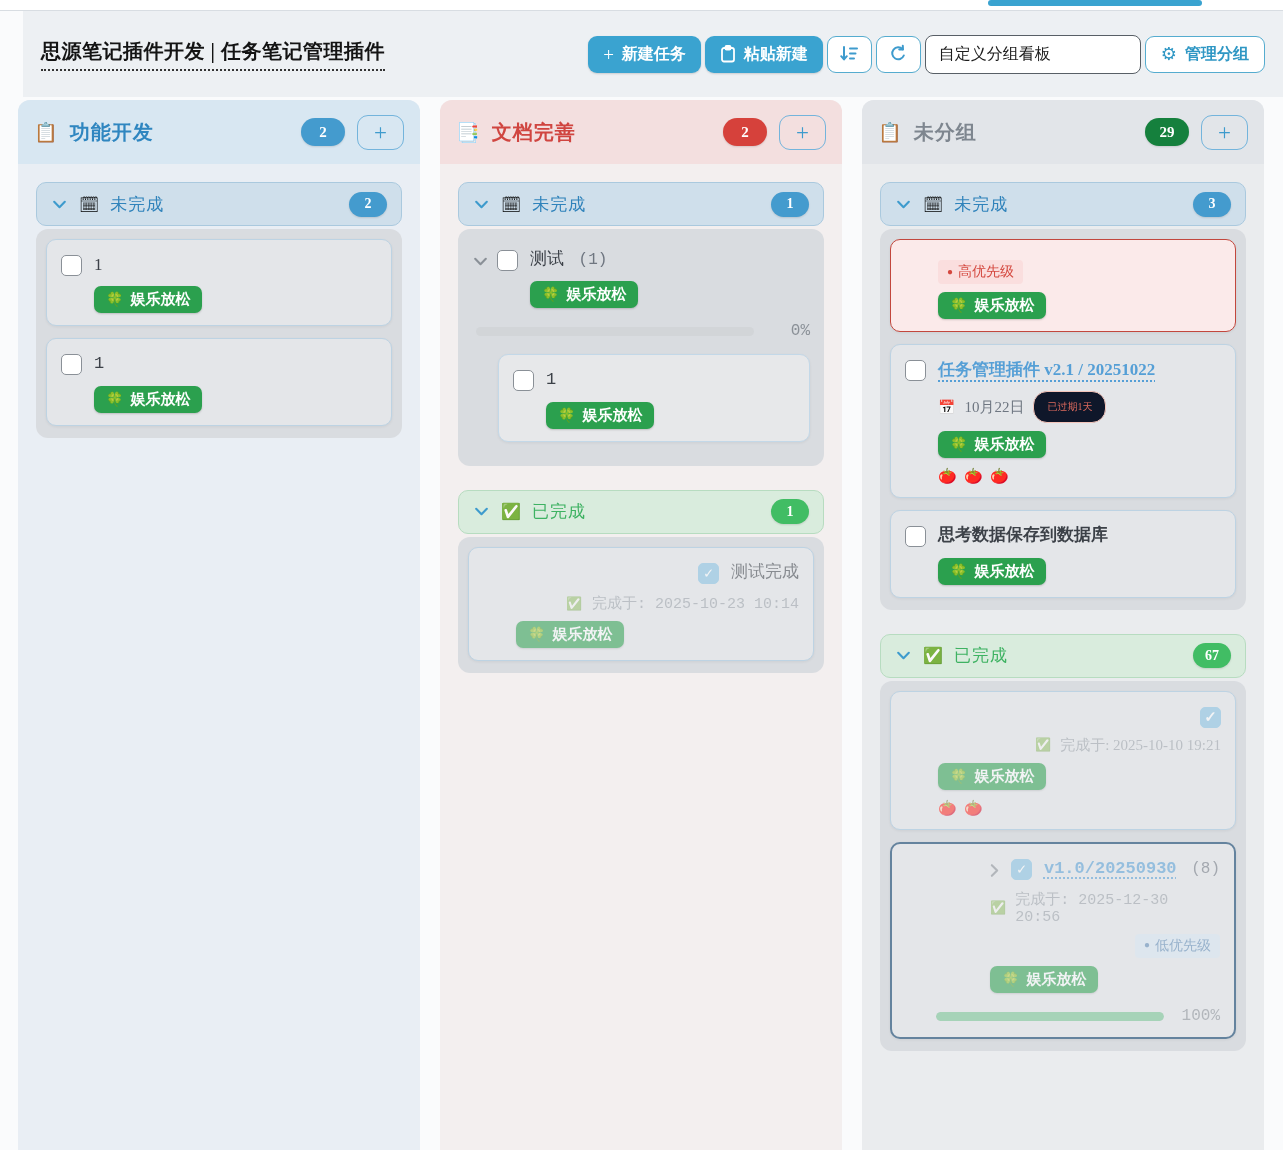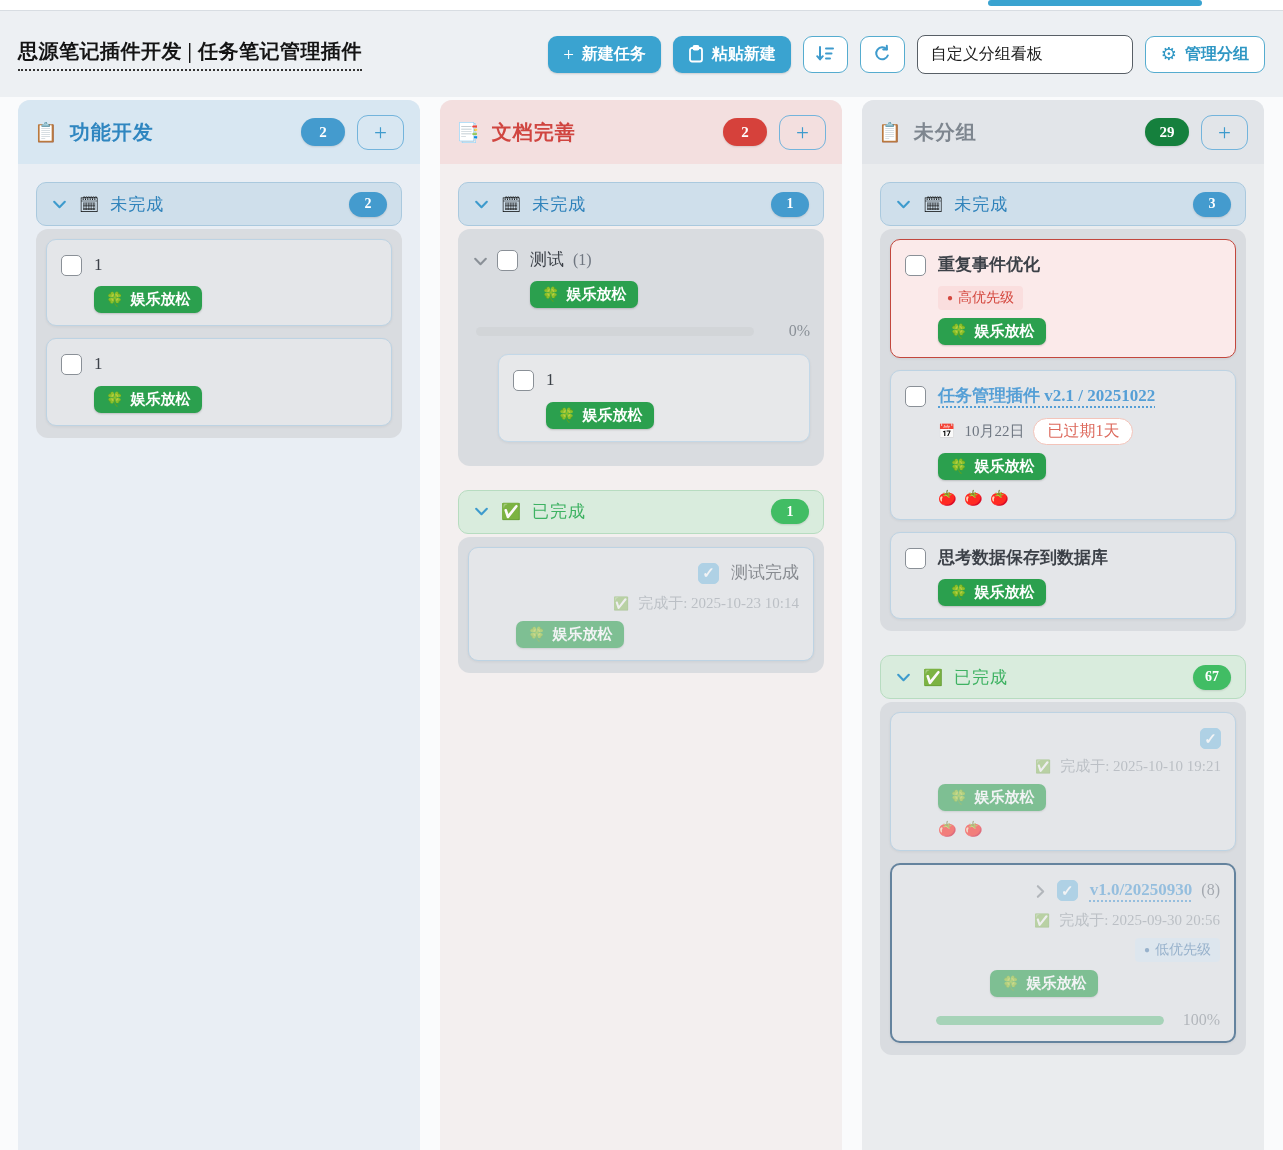--- a/index.html
+++ b/index.html
@@ -5,21 +5,21 @@
   html,body{margin:0;padding:0;}
   body{
     width:1283px;height:1150px;overflow:hidden;position:relative;
     background:#fafbfc;
     font-family:"Liberation Serif","DejaVu Serif",serif;
     -webkit-font-smoothing:antialiased;
   }
   
   .top-strip{height:10px;background:#ffffff;border-bottom:1px solid #d8dde2;}
   .accent-bar{position:absolute;top:0;left:988px;width:214px;height:6px;background:#3aa3d0;border-radius:3px;}
-  .header-band{height:86px;background:#edf0f3;display:flex;align-items:center;padding:0 18px;gap:12px;}
+  .header-band{height:86px;background:#edf0f3;display:flex;align-items:center;padding:0 18px;gap:4px;margin-left:23px;}
   .page-title{font-size:20px;font-weight:700;color:#141414;margin:0;border-bottom:2px dotted #333;padding-bottom:4px;letter-spacing:.5px;cursor:pointer;}
   .spacer{flex:1;}
   .btn{display:inline-flex;align-items:center;gap:8px;height:37px;border-radius:9px;font-size:16px;font-weight:700;
        font-family:inherit;cursor:pointer;border:none;padding:0 15px;}
   .btn-solid{background:#3aa3d0;color:#fff;box-shadow:0 1px 2px rgba(0,0,0,.15);}
   .btn-plus-glyph{font-size:19px;font-weight:400;line-height:1;}
   .icon-btn{width:45px;height:37px;border:1.6px solid #55accf;border-radius:9px;background:#fff;display:inline-flex;align-items:center;justify-content:center;cursor:pointer;}
   .board-select{width:188px;height:37px;border:1.6px solid #585f66;border-radius:8px;background:#fff;display:flex;align-items:center;padding:0 13px;font-size:16px;color:#1c1c1c;cursor:pointer;}
   .btn-outline{background:#fff;border:1.6px solid #55accf;color:#2f97c4;}
   .gear-glyph{font-family:"DejaVu Sans",sans-serif;font-size:18px;color:#2f97c4;line-height:1;}
@@ -54,21 +54,21 @@
   .sec-todo .sec-title{color:#3083bb;}
   .sec-done .sec-title{color:#3eb262;}
   .sec-icon{font-size:16px;}
   .sec-head .spacer{flex:1;}
   .chev{width:17px;height:17px;flex:none;}
   .chev.right{transform:rotate(-90deg);}
   .sec-body{background:#d9dce0;border-radius:12px;margin-top:3px;padding:10px;}
   
   .card{background:#e4e6e9;border:1px solid #bdd3e3;border-radius:10px;padding:12px 14px;margin-bottom:12px;
         box-shadow:0 1px 3px rgba(0,0,0,.06);cursor:pointer;}
-  .card:last-child{margin-bottom:2px;}
+  .card:last-child{margin-bottom:2px;font-family:Liberation Mono, monospace;}
   .card.bare{background:transparent;border:none;box-shadow:none;padding:8px 4px 10px 4px;}
   .card.alert{background:#fbeaea;border:1.6px solid #c2473d;}
   .card.outlined{border:2px solid #64839e;padding-left:40px;}
   .card.done > *{opacity:.55;justify-content:flex-end;}
   .trow{display:flex;align-items:flex-start;gap:12px;}
   .trow .chev{margin-top:6px;margin-right:-4px;}
   .checkbox{width:21px;height:21px;border-radius:5px;background:#fff;border:1.5px solid #8a9097;flex:none;margin-top:3px;box-sizing:border-box;position:relative;}
   .checkbox.checked{background:#84c1e3;border-color:#84c1e3;}
   .checkbox.checked::after{content:"✓";position:absolute;left:0;top:0;width:100%;height:100%;
      display:flex;align-items:center;justify-content:center;color:#fff;font-weight:700;font-size:15px;}
@@ -83,21 +83,21 @@
   .tag{display:inline-flex;align-items:center;gap:7px;background:#2ba04e;color:#fff;font-weight:700;font-size:15px;
        padding:4px 12px;border-radius:7px;box-shadow:0 1px 2px rgba(0,0,0,.18);}
   .tag .tag-glyph{font-size:14px;}
   .meta-row{margin-top:8px;display:flex;align-items:center;gap:9px;font-size:15px;color:#6e7681;}
   .done-meta{color:#9aa1a8;}
   .done-meta .mcheck{font-size:13px;opacity:.75;}
   .prio{display:inline-flex;align-items:center;gap:5px;font-size:14px;padding:3px 9px;border-radius:4px;font-weight:500;}
   .prio .dot{font-size:10px;line-height:1;}
   .prio-high{background:#fadede;color:#d4483f;}
   .prio-low{background:#d9e7f3;color:#5b89b5;}
-  .overdue{font-size:16px;color:#dd6a5d;background:#ffffff;border:1px solid #f3c4ba;border-radius:14px;padding:2px 13px;}
+  .overdue{font-size:10px;color:#dd6a5d;background:#0f172a;border:1px solid #f3c4ba;border-radius:14px;padding:8px 13px;}
   .cal-glyph{font-size:14px;}
   .tomato-row{margin-top:9px;font-size:15px;letter-spacing:2px;}
   .progress{display:flex;align-items:center;margin-top:14px;margin-left:4px;}
   .bar{flex:1;height:9px;border-radius:5px;background:#d2d5d8;overflow:hidden;}
   .fill{height:100%;background:#74c591;border-radius:5px;width:0;}
   .plabel{width:56px;text-align:right;font-size:16px;color:#8a9097;}
   .sub-card{margin-left:26px;margin-top:14px;background:#e7e8ea;border:1px solid #c3d8e8;}
   
   .stk{fill:none;stroke:#3e9bcd;stroke-width:2;stroke-linecap:round;stroke-linejoin:round;}
   .stk-w{fill:none;stroke:#fff;stroke-width:1.8;stroke-linecap:round;stroke-linejoin:round;}
@@ -307,24 +307,20 @@
               <path d="M3 5.5 8 10.5 13 5.5" class="stk"></path>
             </svg>
           <span class="sec-icon">🗓</span>
           <span class="sec-title">未完成</span>
           <div class="spacer"></div>
           <span class="pill pill-sm pill-blue">3</span>
         </div>
         <div class="sec-body">
 
           <div class="card alert">
-            <div class="trow">
-              <span class="checkbox"></span>
-              <div class="title-line"><span class="title">重复事件优化</span></div>
-            </div>
             <div class="meta-row indent">
               <span class="prio prio-high">
                   <span class="dot">●</span>
                   <span>高优先级</span>
                 </span>
             </div>
             <div class="tag-row indent">
               <span class="tag">
                   <span class="tag-glyph">🍀</span>
                   <span>娱乐放松</span>
@@ -402,21 +398,21 @@
                   <path d="M3 5.5 8 10.5 13 5.5" style="fill:none;stroke:#8a9097;stroke-width:2;stroke-linecap:round;stroke-linejoin:round"></path>
                 </svg>
               <span class="checkbox checked"></span>
               <div class="title-line">
                 <span class="title link">v1.0/20250930</span>
                 <span class="suffix">(8)</span>
               </div>
             </div>
             <div class="meta-row done-meta indent-lg">
               <span class="mcheck">✅</span>
-              <span>完成于: 2025-09-30 20:56</span>
+              <span>完成于: 2025-12-30 20:56</span>
             </div>
             <div class="meta-row indent-lg">
               <span class="prio prio-low">
                   <span class="dot">●</span>
                   <span>低优先级</span>
                 </span>
             </div>
             <div class="tag-row indent-lg">
               <span class="tag">
                   <span class="tag-glyph">🍀</span>

